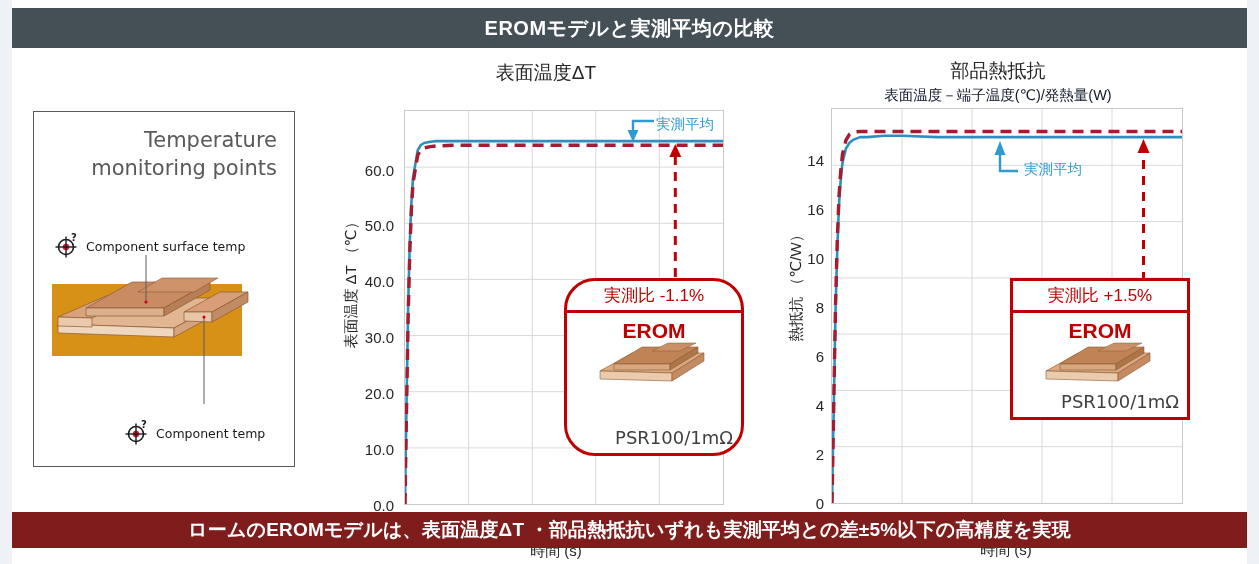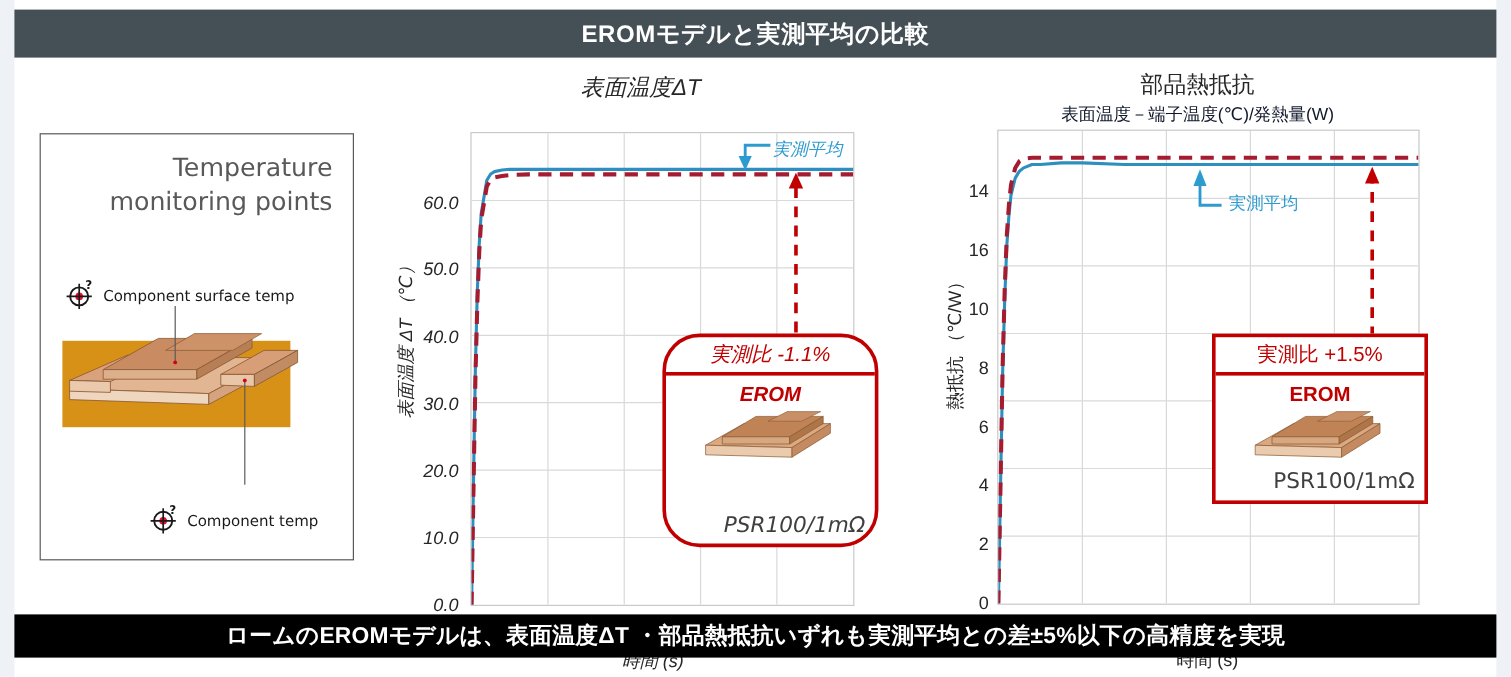--- a/index.html
+++ b/index.html
@@ -54,21 +54,21 @@
     white-space: nowrap;
   }
 
   
   .footer-bar {
     position: absolute;
     left: 12px;
     top: 512px;
     width: 1235px;
     height: 36px;
-    background: #000000;
+    background: #7f1d1d;
     display: flex;
     align-items: center;
     justify-content: center;
   }
   .footer-text {
     color: #ffffff;
     font-size: 19px;
     font-weight: bold;
     white-space: nowrap;
     letter-spacing: 0.2px;
@@ -197,21 +197,21 @@
     border-bottom: 3px solid #C00000;
     display: flex;
     align-items: center;
     justify-content: center;
     font-size: 17px;
     color: #C00000;
     box-sizing: border-box;
   }
   .erom-name {
     text-align: center;
-    font-size: 17px;
+    font-size: 21px;
     font-weight: bold;
     color: #C00000;
     margin-top: 6px;
   }
   .erom-part {
     position: absolute;
     left: 50%;
     transform: translateX(-50%);
     top: 58px;
   }
@@ -285,21 +285,21 @@
     <svg class="marker" style="left:90px; top:308px;" viewBox="0 0 26 26">
       <circle cx="12" cy="14" r="7.5" fill="none" stroke="#1a1a1a" stroke-width="1.6"></circle>
       <circle cx="12" cy="14" r="3.2" fill="#E8112D"></circle>
       <line x1="12" y1="3.5" x2="12" y2="24.5" stroke="#1a1a1a" stroke-width="1.4"></line>
       <line x1="1.5" y1="14" x2="22.5" y2="14" stroke="#1a1a1a" stroke-width="1.4"></line>
       <text x="17" y="8" font-size="10" font-weight="bold" fill="#1a1a1a" font-family="DejaVu Sans, sans-serif">?</text>
     </svg>
     <span class="marker-label" style="left:122px; top:314px;">Component temp</span>
   </div>
 
-  <div class="chart" id="chart1" style="left:324px; width:420px;font-style:italic;">
+  <div class="chart" id="chart1" style="left:336px; width:420px;">
 
     <div class="chart-title">表面温度ΔT</div>
 
     <div class="axis-title-y" style="left:-70px; top:212px; width:170px; text-align:center;">表面温度 ΔT （℃）</div>
 
     <div class="ytick" style="left:-4px; top:110px; width:62px;">60.0</div>
     <div class="ytick" style="left:-4px; top:165px; width:62px;">50.0</div>
     <div class="ytick" style="left:-4px; top:221px; width:62px;">40.0</div>
     <div class="ytick" style="left:-4px; top:277px; width:62px;">30.0</div>
     <div class="ytick" style="left:-4px; top:333px; width:62px;">20.0</div>

